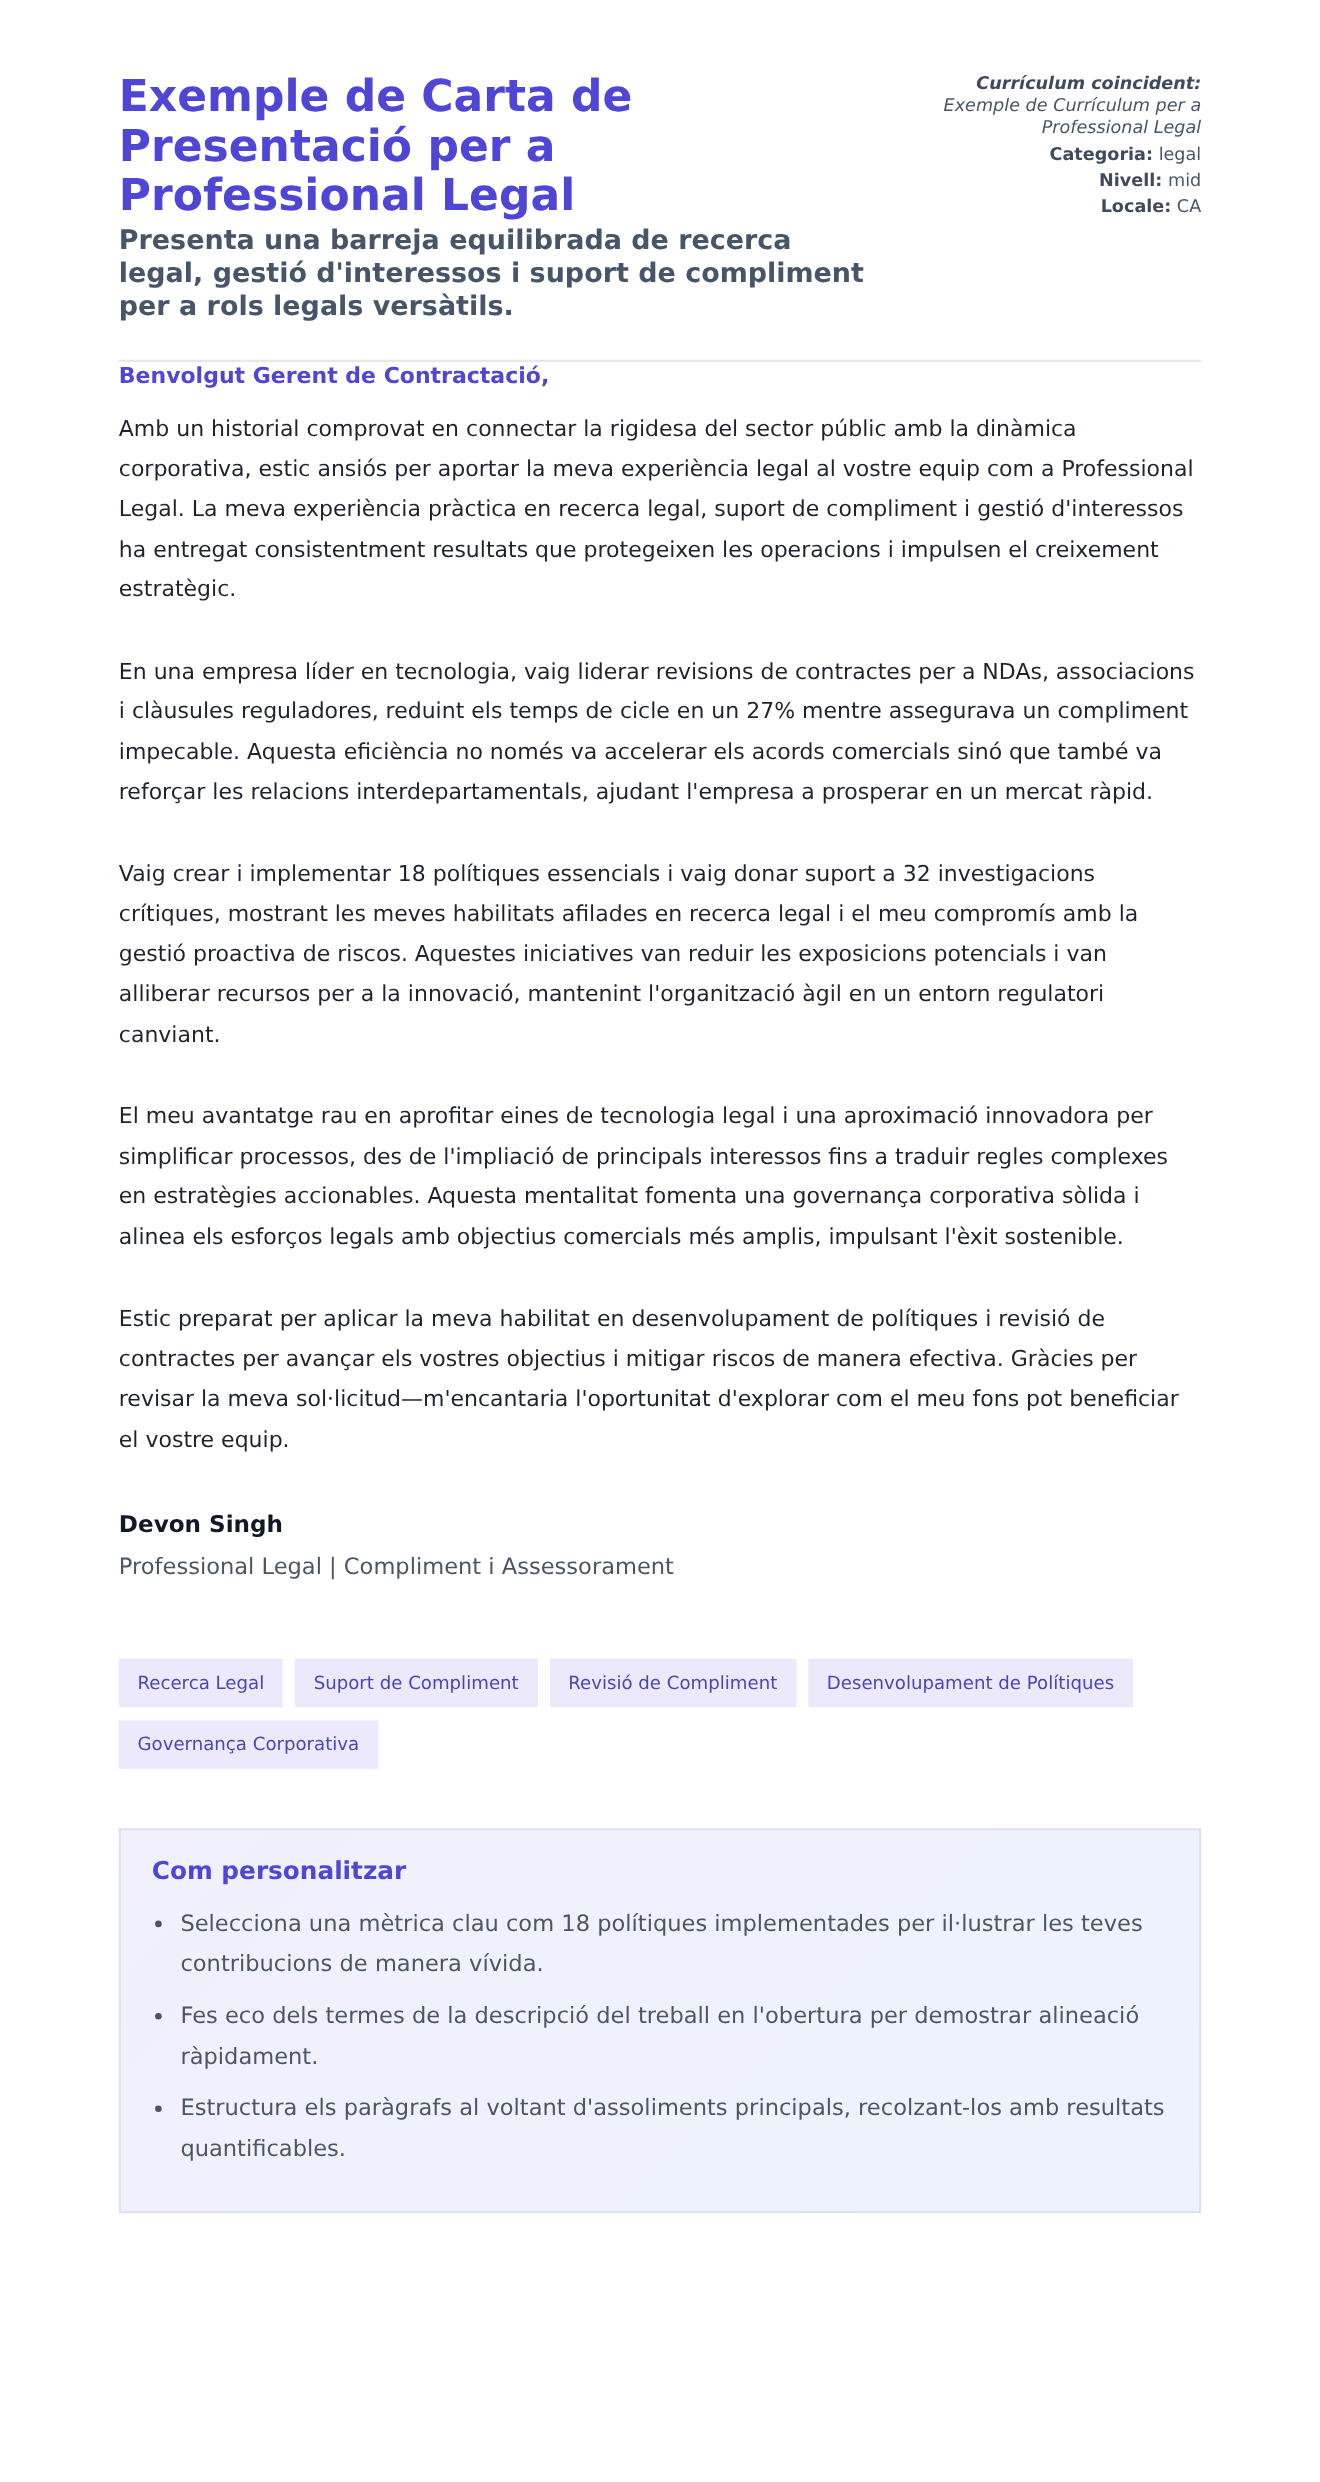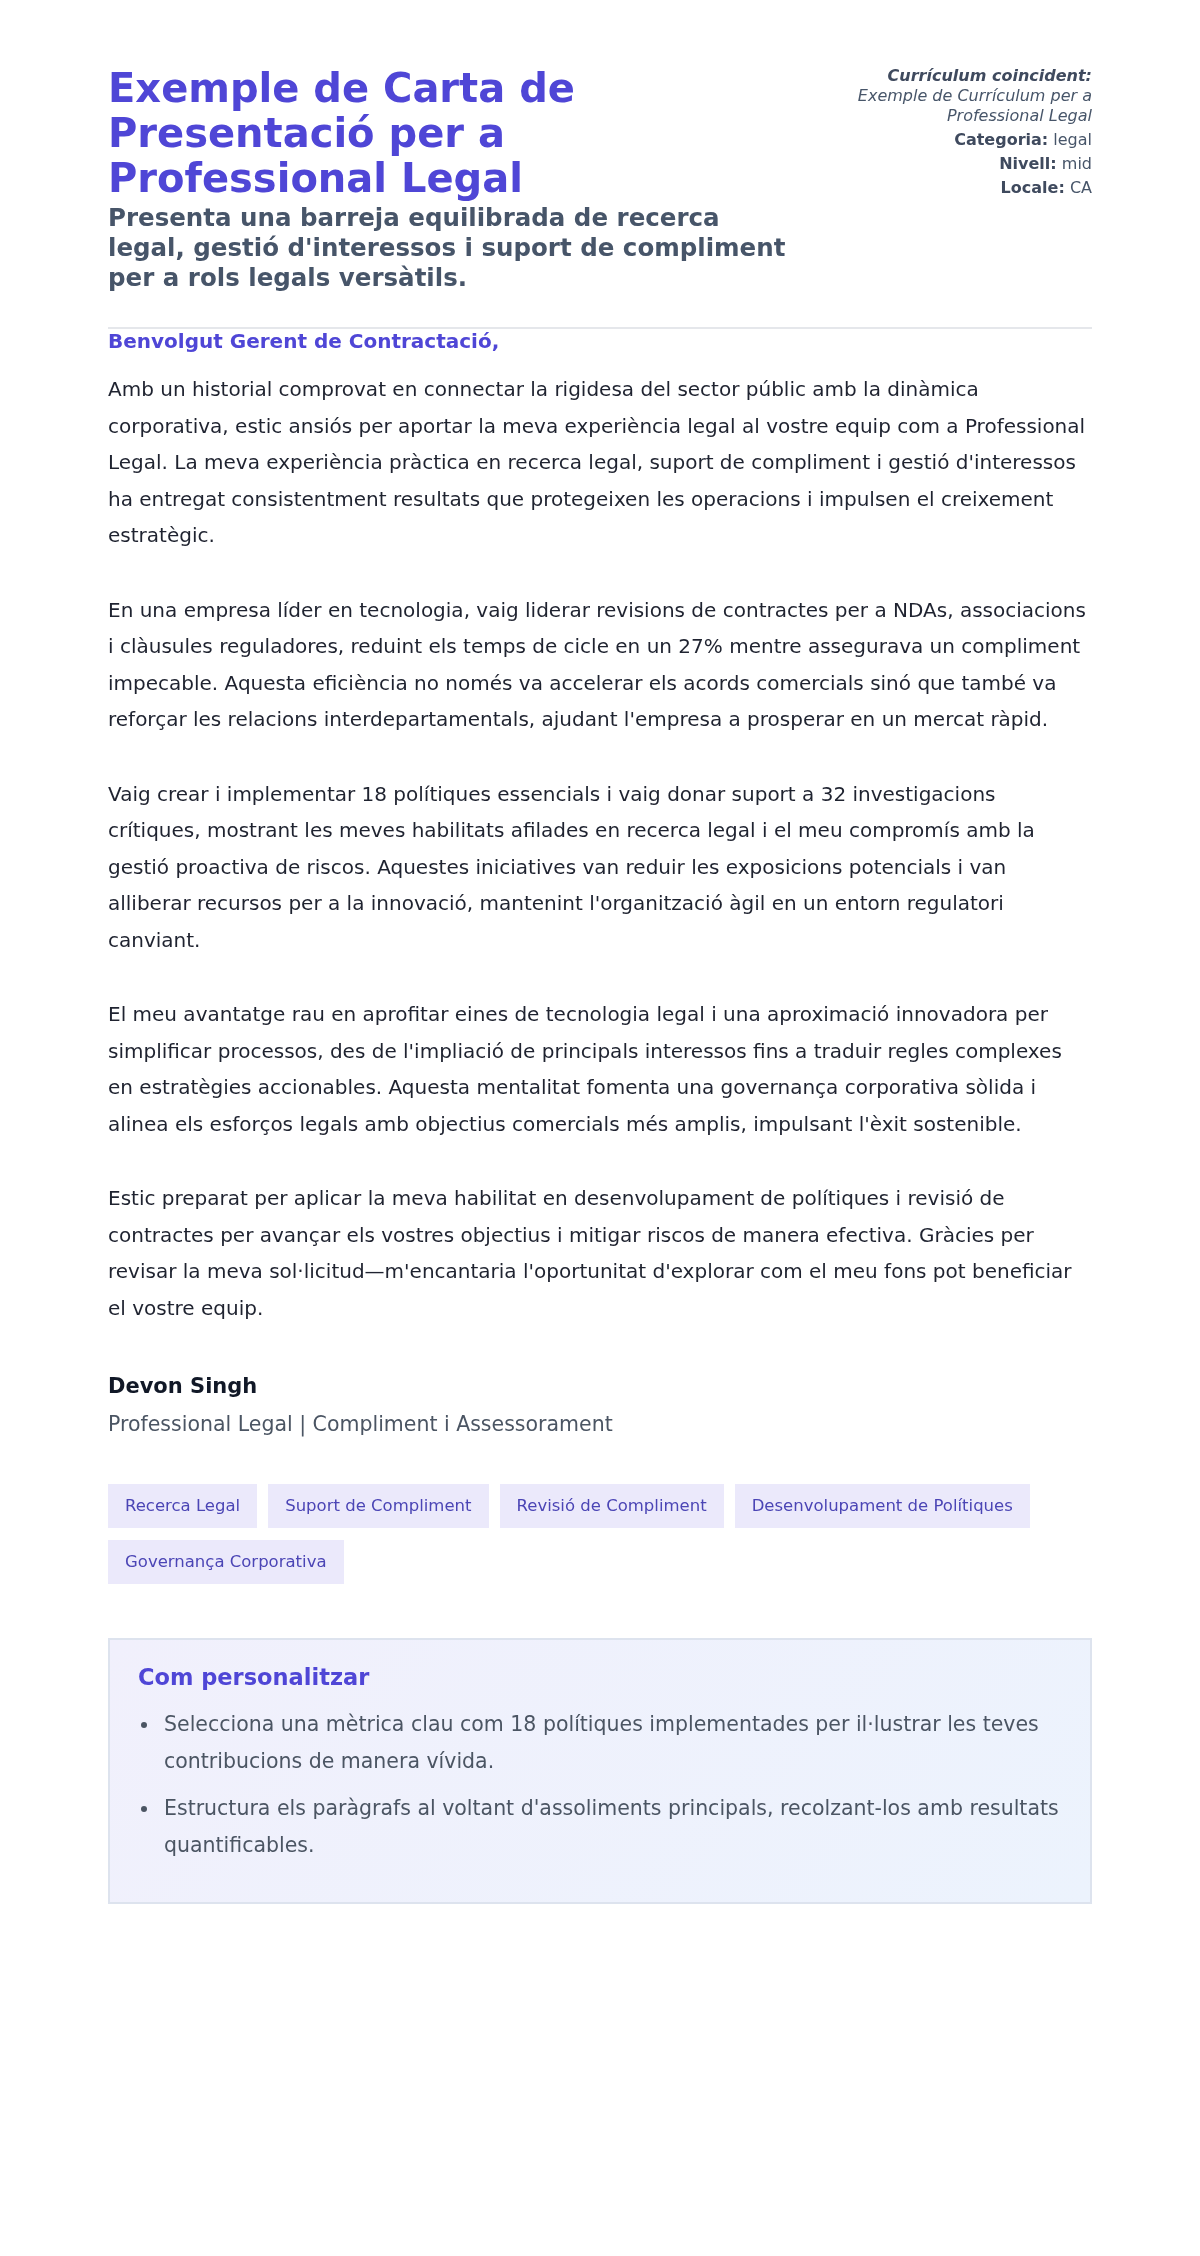--- a/index.html
+++ b/index.html
@@ -62,21 +62,21 @@
     font-size: 21px;
     font-weight: bold;
     color: #111827;
   }
   .sig-title {
     margin-top: 14px;
     font-size: 20.5px;
     color: #4b5563;
   }
   .tags {
-    margin-top: 48px;
+    margin-top: 72px;
     display: flex;
     flex-wrap: wrap;
     gap: 12px 11px;
     width: 984px;
   }
   .tag {
     background: #ebe9fb;
     color: #4b45b5;
     font-size: 16.5px;
     padding: 12px 17px 12px 17px;
@@ -165,15 +165,16 @@
   <span class="tag">Suport de Compliment</span>
   <span class="tag">Revisió de Compliment</span>
   <span class="tag">Desenvolupament de Polítiques</span>
   <span class="tag">Governança Corporativa</span>
 </div>
 
 <div class="tip-box">
   <h3 class="tip-title">Com personalitzar</h3>
   <ul class="tip-list">
     <li>Selecciona una mètrica clau com 18 polítiques implementades per il·lustrar les teves contribucions de manera vívida.</li>
+    <li>Fes eco dels termes de la descripció del treball en l'obertura per demostrar alineació ràpidament.</li>
     <li>Estructura els paràgrafs al voltant d'assoliments principals, recolzant-los amb resultats quantificables.</li>
   </ul>
 </div>
 
 </body></html>

